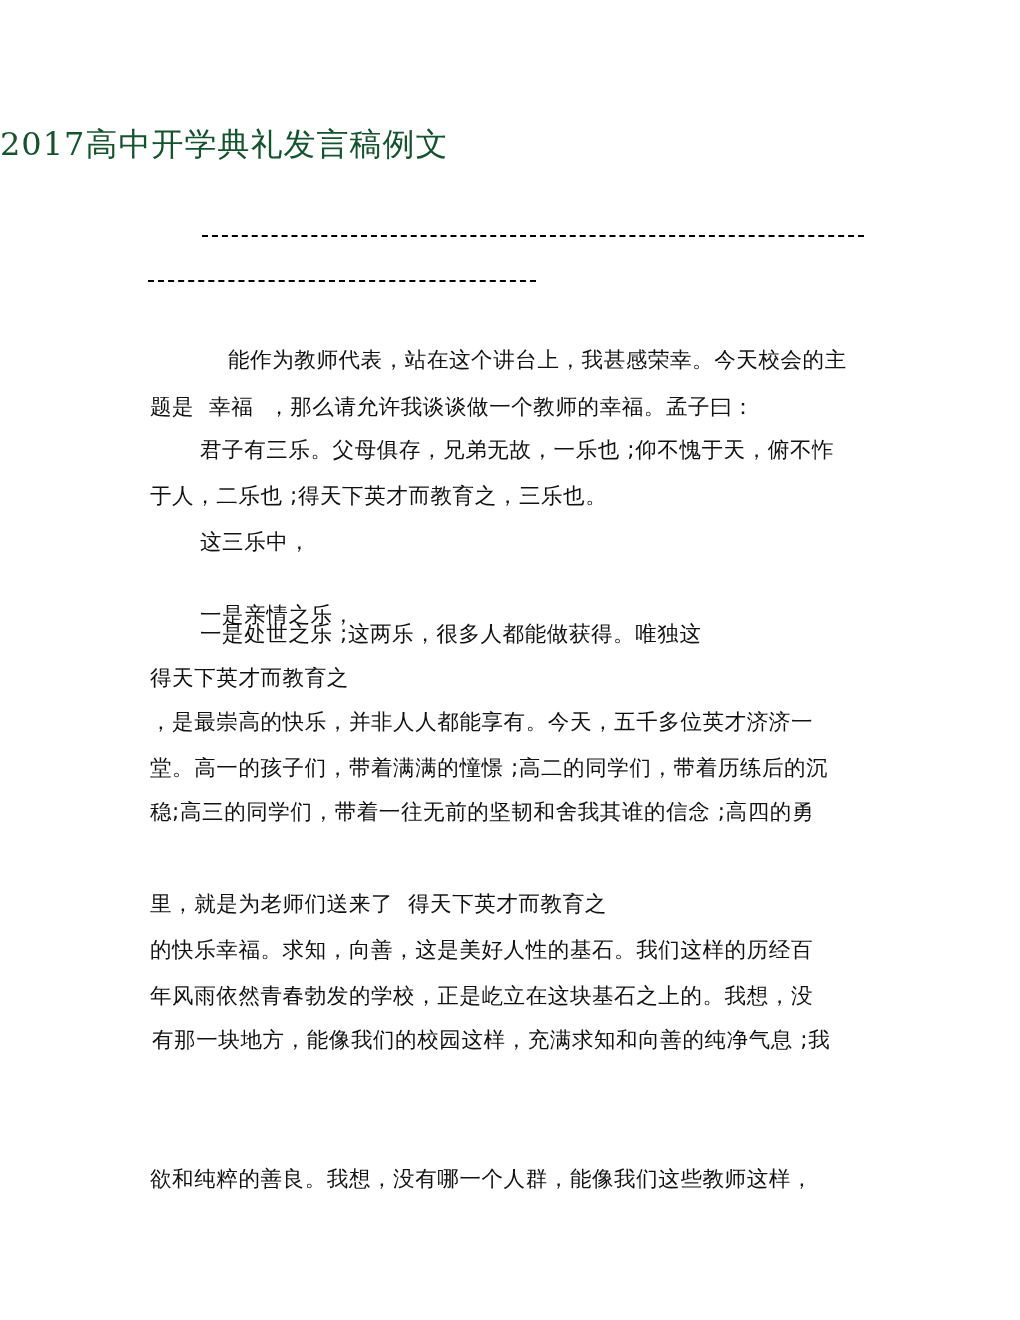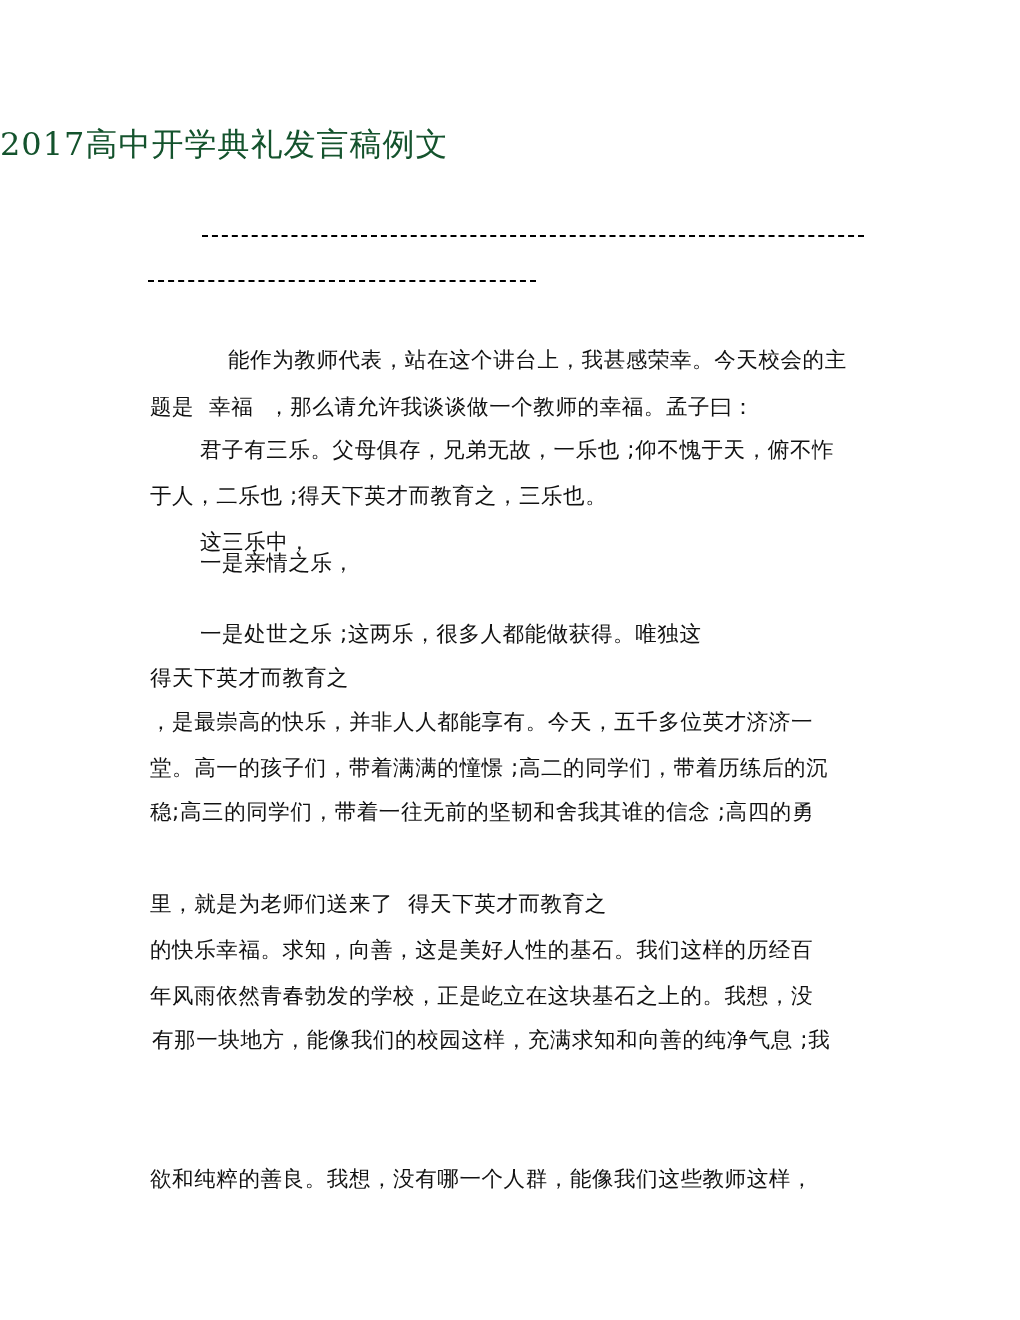--- a/index.html
+++ b/index.html
@@ -57,21 +57,21 @@
   <div class="title">2017高中开学典礼发言稿例文</div>
 
   <div class="rule" style="left:202px; top:235px; width:662px;"></div>
   <div class="rule" style="left:148px; top:280px; width:388px;"></div>
 
   <div class="line" style="left:200px; top:345px;margin-left:28px;">能作为教师代表，站在这个讲台上，我甚感荣幸。今天校会的主</div>
   <div class="line" style="left:150px; top:392px;">题是  幸福  ，那么请允许我谈谈做一个教师的幸福。孟子曰：</div>
   <div class="line" style="left:200px; top:435px;">君子有三乐。父母俱存，兄弟无故，一乐也 ;仰不愧于天，俯不怍</div>
   <div class="line" style="left:150px; top:481px;">于人，二乐也 ;得天下英才而教育之，三乐也。</div>
   <div class="line" style="left:200px; top:527px;">这三乐中，</div>
-  <div class="line" style="left:200px; top:548px;text-align:right;">一是亲情之乐，</div>
+  <div class="line" style="left:200px; top:600px;text-align:right;">一是亲情之乐，</div>
   <div class="line" style="left:200px; top:619px;">一是处世之乐 ;这两乐，很多人都能做获得。唯独这</div>
   <div class="line" style="left:150px; top:663px;">得天下英才而教育之</div>
   <div class="line" style="left:150px; top:707px;">，是最崇高的快乐，并非人人都能享有。今天，五千多位英才济济一</div>
   <div class="line" style="left:150px; top:753px;">堂。高一的孩子们，带着满满的憧憬 ;高二的同学们，带着历练后的沉</div>
   <div class="line" style="left:150px; top:797px;">稳;高三的同学们，带着一往无前的坚韧和舍我其谁的信念 ;高四的勇</div>
   <div class="line" style="left:150px; top:889px;">里，就是为老师们送来了  得天下英才而教育之</div>
   <div class="line" style="left:150px; top:935px;">的快乐幸福。求知，向善，这是美好人性的基石。我们这样的历经百</div>
   <div class="line" style="left:150px; top:981px;">年风雨依然青春勃发的学校，正是屹立在这块基石之上的。我想，没</div>
   <div class="line" style="left:152px; top:1025px;">有那一块地方，能像我们的校园这样，充满求知和向善的纯净气息 ;我</div>
   <div class="line" style="left:150px; top:1164px;">欲和纯粹的善良。我想，没有哪一个人群，能像我们这些教师这样，</div>

